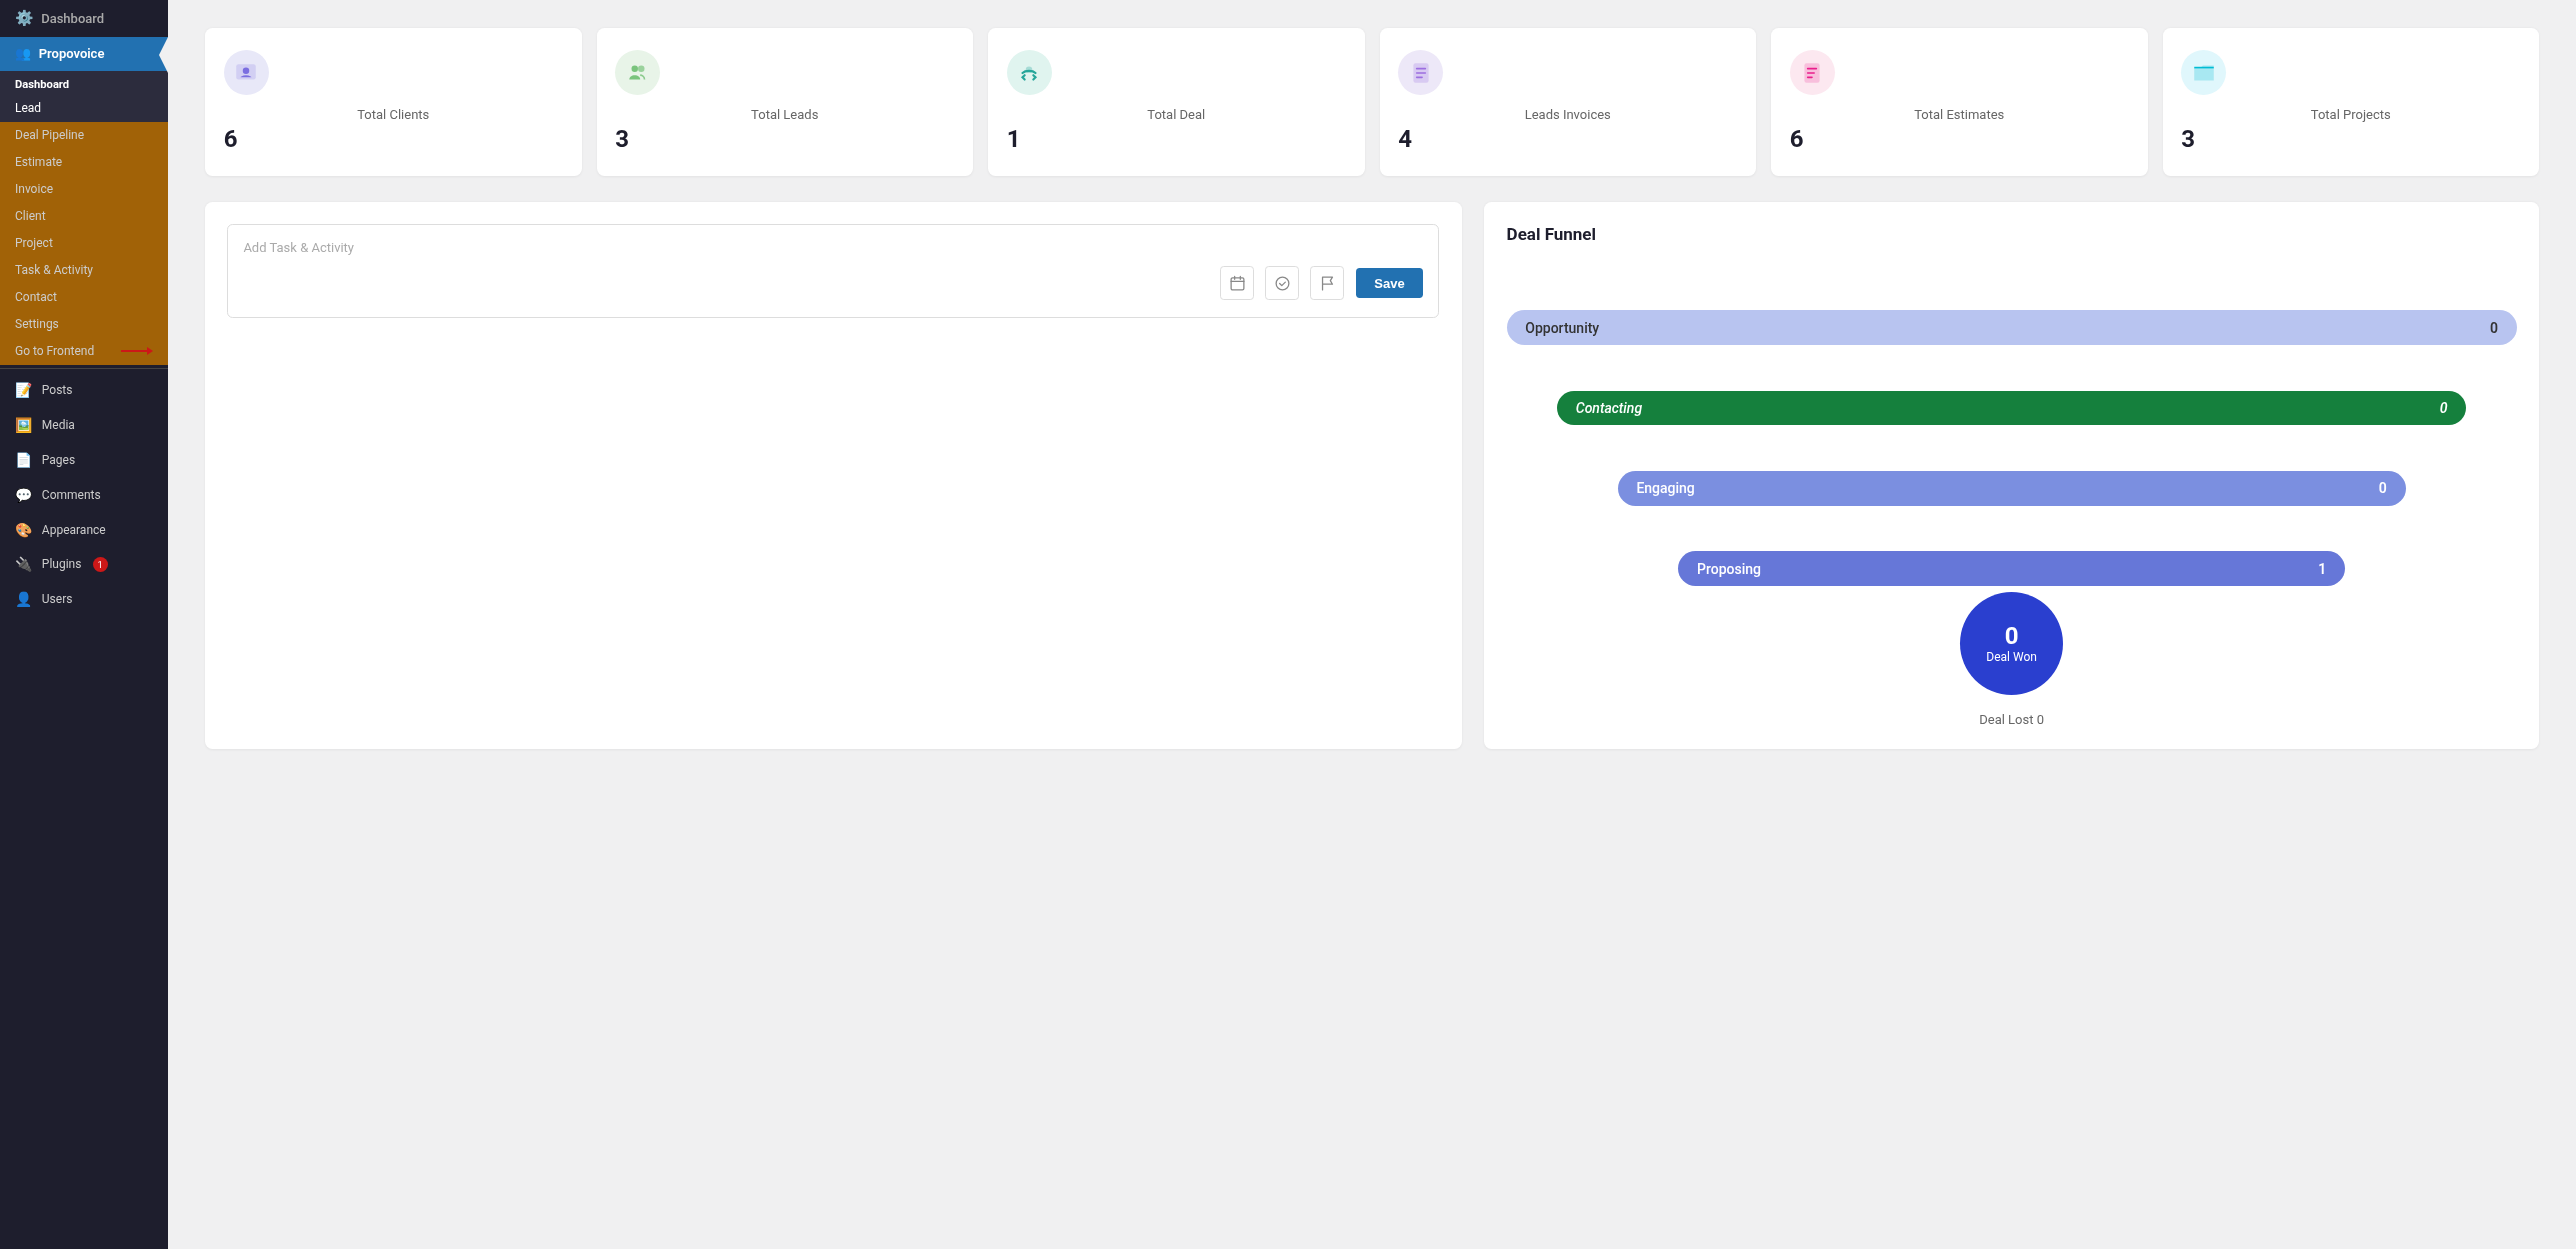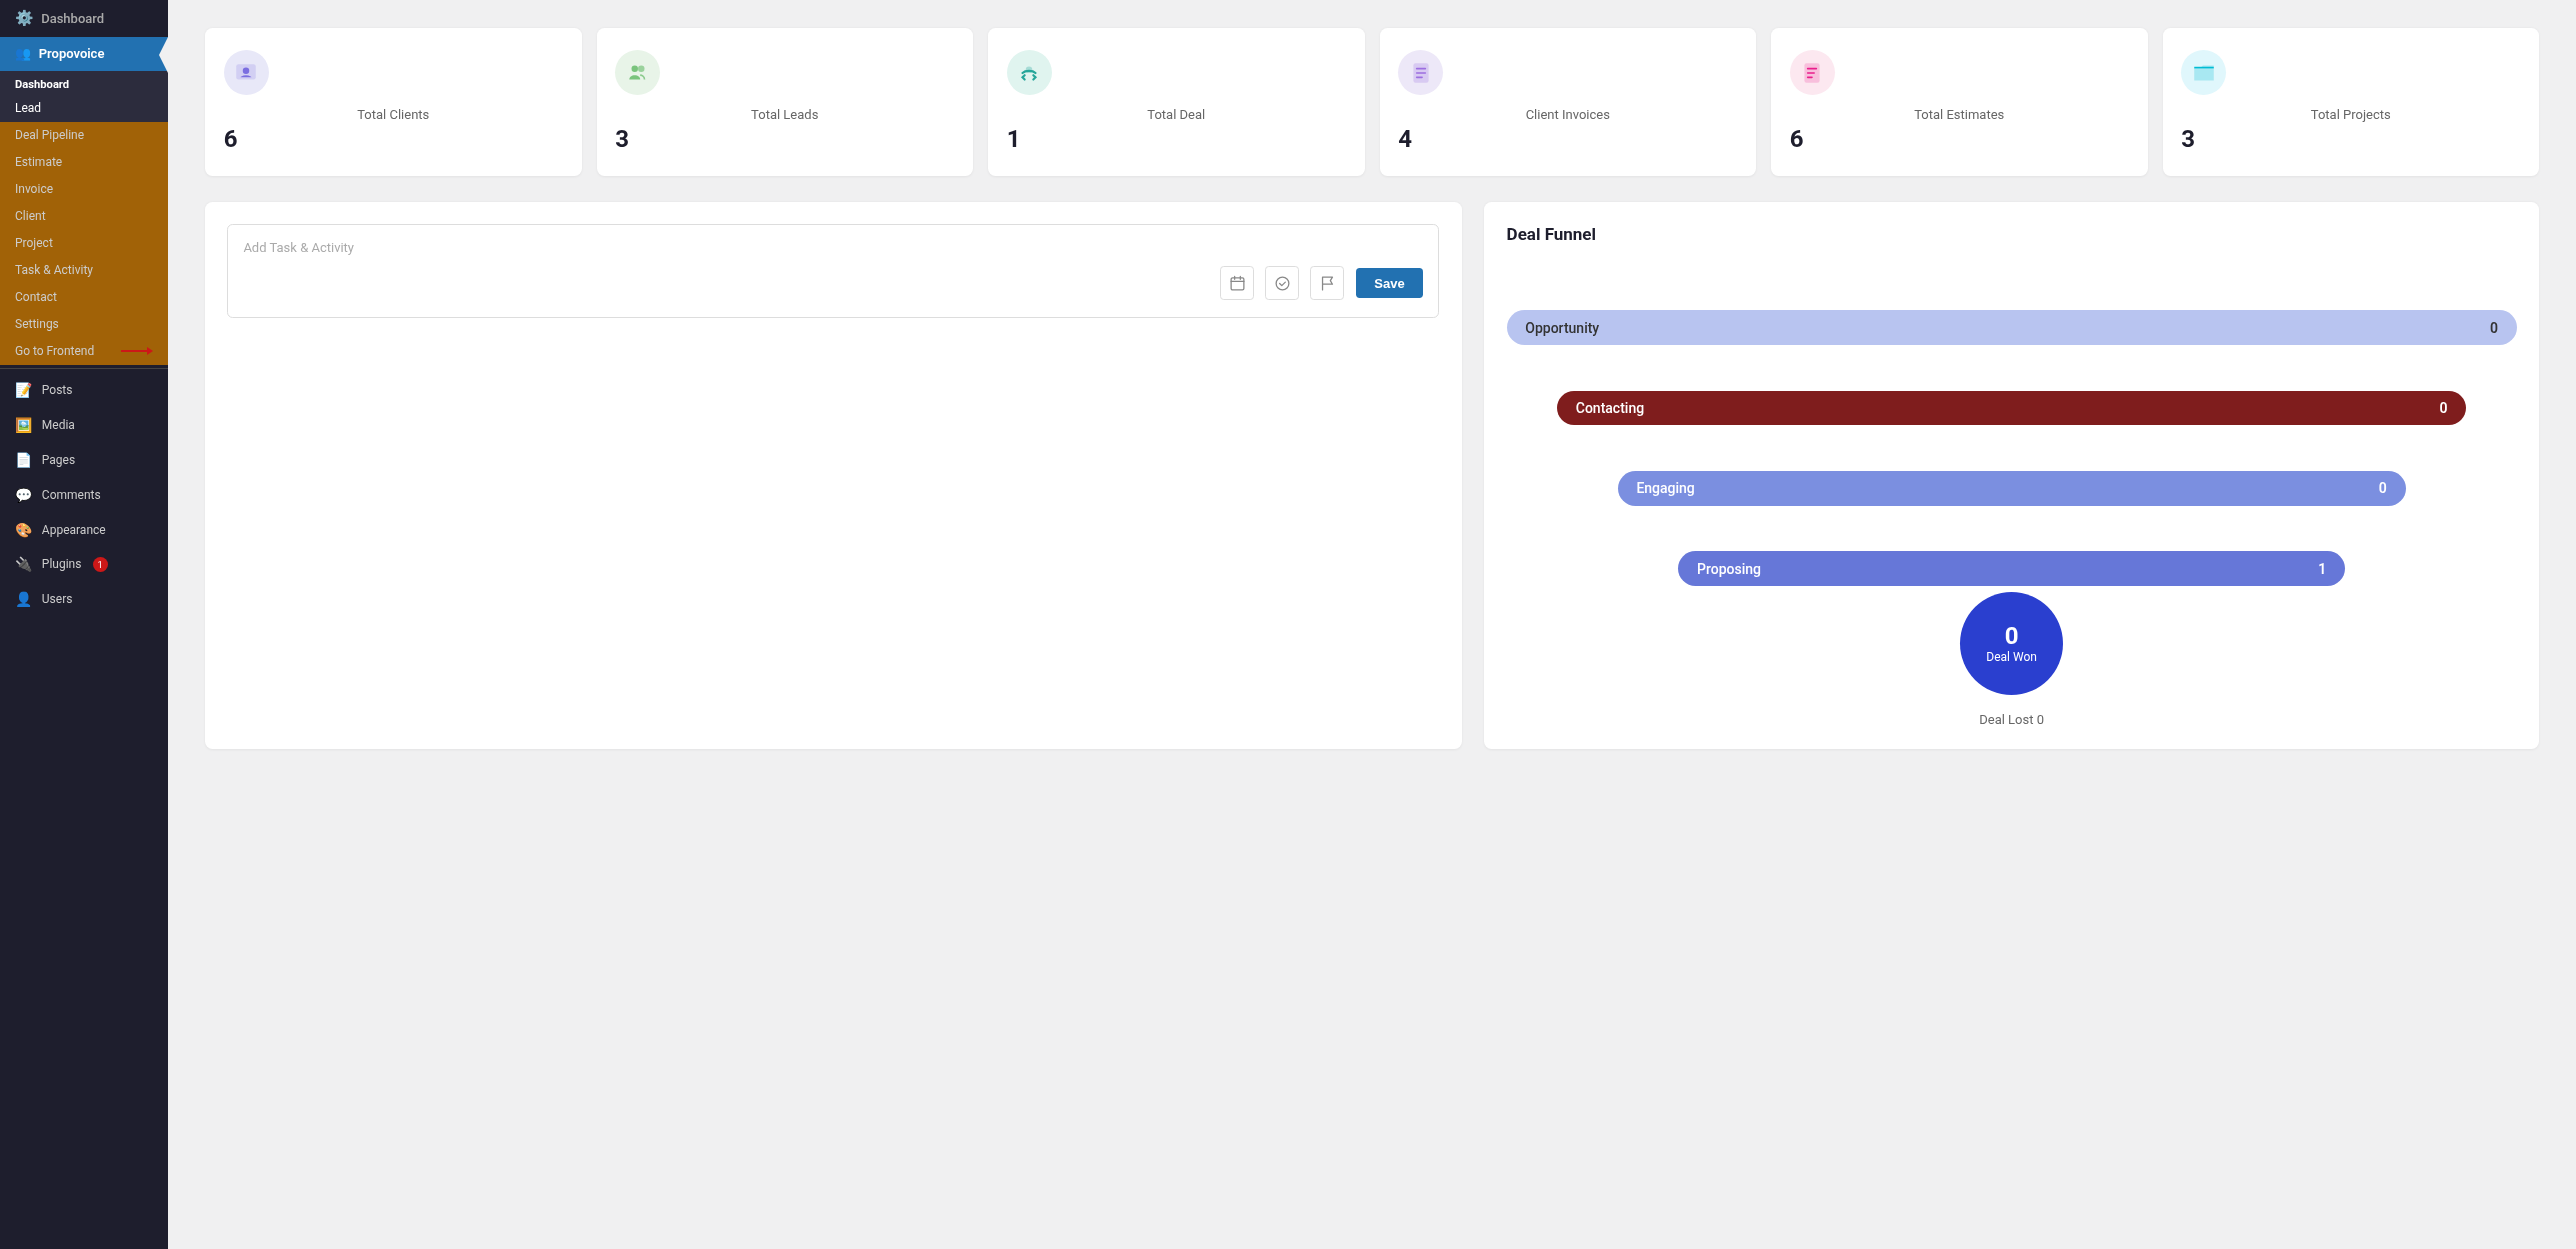--- a/index.html
+++ b/index.html
@@ -245,23 +245,24 @@
     .funnel-bar .funnel-count {
       font-weight: 600;
     }
 
     .funnel-opportunity {
       background: #b8c4f0;
       color: #333;
       width: 100%;
     }
     .funnel-contacting {
-      background: #7f1d1d;
+      background: #15803d;
       color: #fff;
       width: 90%;
+      font-style: italic;
     }
     .funnel-engaging {
       background: #7b8fe0;
       color: #fff;
       width: 78%;
     }
     .funnel-proposing {
       background: #6677d8;
       color: #fff;
       width: 66%;
@@ -416,21 +417,21 @@
       <div class="stat-value">1</div>
     </div>
 
     <div class="stat-card">
       <div class="stat-icon-wrap" style="background:#ede8f8;">
         <svg width="26" height="26" viewBox="0 0 24 24" fill="none">
           <rect x="5" y="3" width="14" height="18" rx="2" fill="#9c6ee0" opacity="0.25"></rect>
           <path d="M8 8h8M8 12h8M8 16h5" stroke="#9c6ee0" stroke-width="1.5" stroke-linecap="round"></path>
         </svg>
       </div>
-      <div class="stat-label">Client Invoices</div>
+      <div class="stat-label">Leads Invoices</div>
       <div class="stat-value">4</div>
     </div>
 
     <div class="stat-card">
       <div class="stat-icon-wrap" style="background:#fce8f0;">
         <svg width="26" height="26" viewBox="0 0 24 24" fill="none">
           <rect x="5" y="3" width="14" height="18" rx="2" fill="#e91e8c" opacity="0.2"></rect>
           <path d="M8 8h8M8 12h6M8 16h4" stroke="#e91e8c" stroke-width="1.5" stroke-linecap="round"></path>
         </svg>
       </div>

